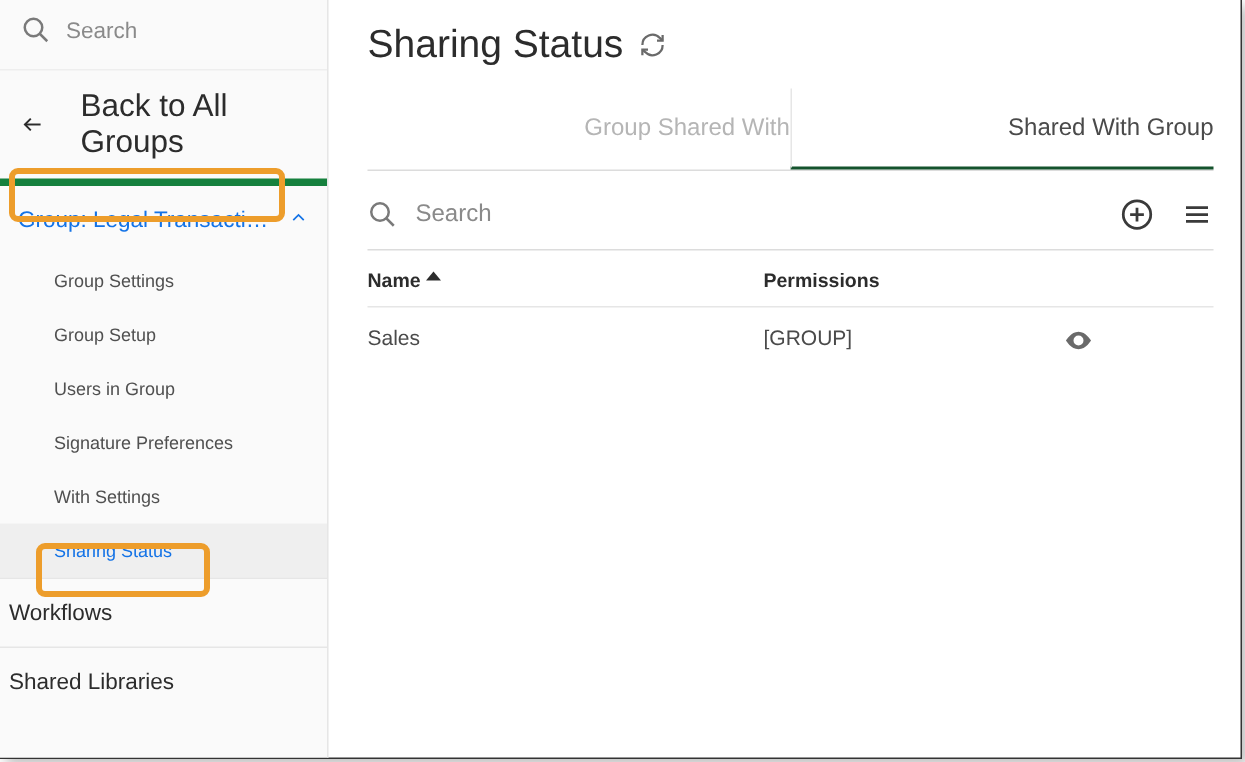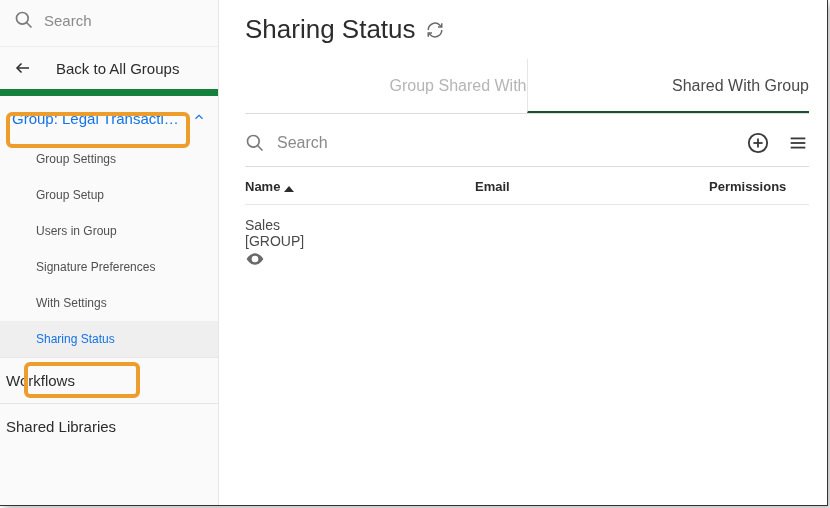--- a/index.html
+++ b/index.html
@@ -38,23 +38,23 @@
     padding: 10px 14px 16px 14px;
   }
   .search-row .icon-svg { width:20px; height:20px; stroke:#7a7a7a; }
   .search-placeholder { color:#8a8a8a; font-size:15px; }
   .back-row {
     display:flex;
     align-items:center;
     gap:24px;
     padding: 12px 14px;
     border-top:1px solid #eee;
-    border-bottom:7px solid #15803d;
-    color:#2c2c2c;
-    font-size:15px;
+    border-bottom:5px solid #15803d;
+    color:#2c2c2c;
+    font-size:21px;
   }
   .back-row svg { width:18px; height:18px; stroke:#2c2c2c; }
   .group-header {
     display:flex;
     align-items:flex-start;
     justify-content:space-between;
     padding: 14px 12px 14px 12px;
     color:#1473e6;
     font-size:15px;
     cursor:pointer;
@@ -141,30 +141,29 @@
   .plus-svg { width:22px; height:22px; stroke:#3a3a3a; }
   .menu-svg { width:22px; height:22px; stroke:#3a3a3a; }
   .table-head {
     display:flex;
     padding:12px 0 10px 0;
     font-size:13px;
     font-weight:700;
     color:#2c2c2c;
     border-bottom:1px solid #e6e6e6;
   }
-  .col-name { width:230px; display:flex; align-items:flex-end; gap:4px;}
+  .col-name { width:264px; display:flex; align-items:flex-start; gap:4px;}
   .col-email { flex:1; }
   .col-perm { width:100px; }
   .sort-caret { width:10px; height:10px; fill:#2c2c2c; }
   .table-row {
     display:flex;
     padding:12px 0;
     font-size:14px;
     color:#4a4a4a;
-    flex-direction:column;
   }
   .eye-svg { width:20px; height:20px; fill:#6a6a6a; }
 </style>
 </head>
 <body>
 
 <div class="app">
   <div class="sidebar">
     <div class="search-row">
       <svg class="icon-svg" viewBox="0 0 24 24" fill="none" stroke-width="2">
@@ -249,23 +248,20 @@
         </svg>
       </div>
     </div>
     <div class="table-head">
       <div class="col-name">
         <span>Name</span>
         <svg class="sort-caret" viewBox="0 0 10 10">
             <polygon points="0,8 10,8 5,2"></polygon>
           </svg>
       </div>
-      <div class="col-email">
-        <span>Email</span>
-      </div>
       <div class="col-perm">
         <span>Permissions</span>
       </div>
     </div>
     <div class="table-row">
       <div class="col-name">Sales</div>
       <div class="col-email">[GROUP]</div>
       <div class="col-perm">
         <svg class="eye-svg" viewBox="0 0 24 24">
           <path d="M12 5C6 5 2 12 2 12s4 7 10 7 10-7 10-7-4-7-10-7zm0 11a4 4 0 1 1 0-8 4 4 0 0 1 0 8z"></path>

